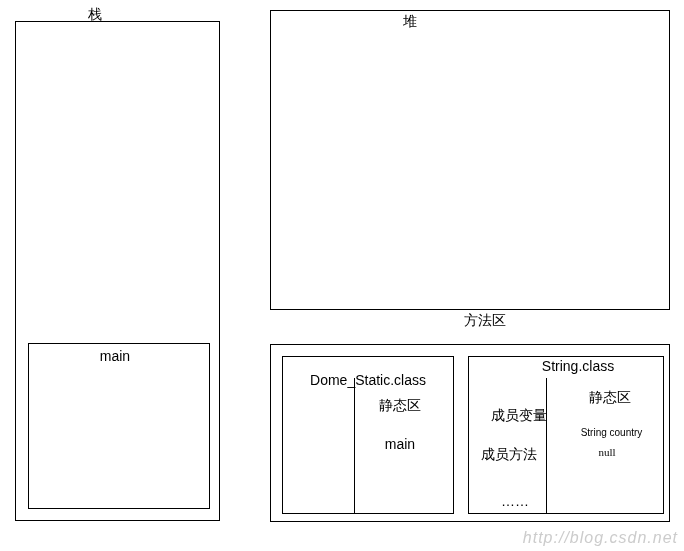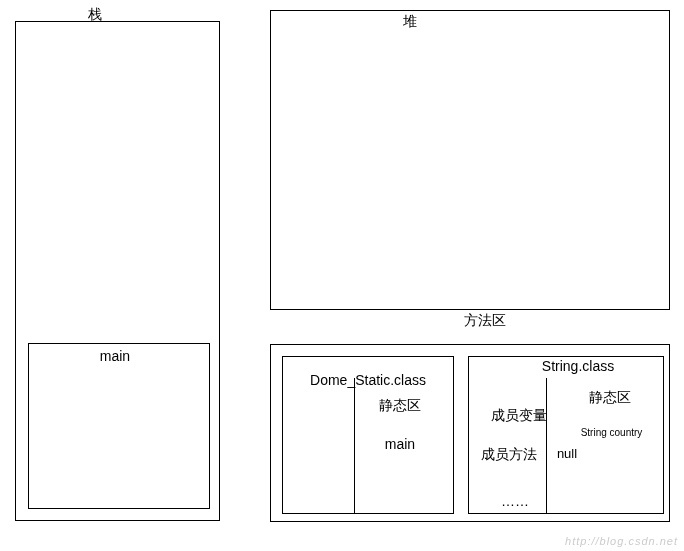--- a/index.html
+++ b/index.html
@@ -37,28 +37,28 @@
     .dome-main-label { left: 375px; top: 436px; width: 50px; }
     .dome-vline { position: absolute; left: 354px; top: 378px; width: 1px; height: 136px; background: #000; }
 
     .person-box { left: 468px; top: 356px; width: 196px; height: 158px; }
     .person-label { left: 518px; top: 358px; width: 120px; }
     .person-static-label { left: 580px; top: 389px; width: 60px; }
     .person-members-label { left: 484px; top: 394px; width: 70px; margin-top: 13px; }
     .person-methods-label { left: 474px; top: 446px; width: 70px; font-family: Liberation Mono, monospace; }
     .person-ellipsis-label { left: 490px; top: 493px; width: 50px; }
     .person-string-label { left: 554px; top: 427px; width: 115px; font-size: 10px; }
-    .person-null-label { left: 542px; top: 446px; width: 50px; font-size: 13px; }
+    .person-null-label { left: 582px; top: 446px; width: 50px; font-size: 11px; font-family: Liberation Serif, serif; }
     .person-vline { position: absolute; left: 546px; top: 378px; width: 1px; height: 136px; background: #000; }
 
     .watermark {
       position: absolute;
       right: 6px;
       bottom: 4px;
-      font-size: 11px;
+      font-size: 16px;
       color: #ccc;
       font-style: italic;
       letter-spacing: 1px;
     }
   </style>
 </head>
 <body>
 
 <div class="label stack-label">栈</div>
 <div class="box stack-box"></div>

